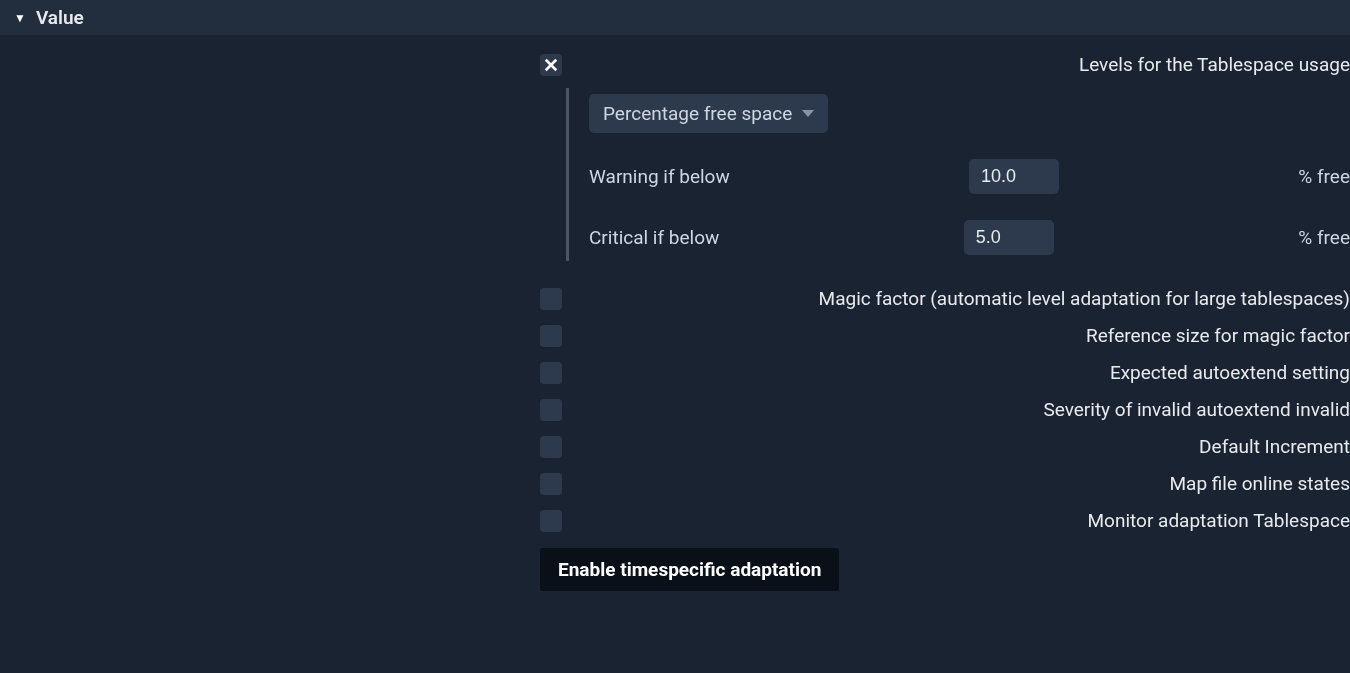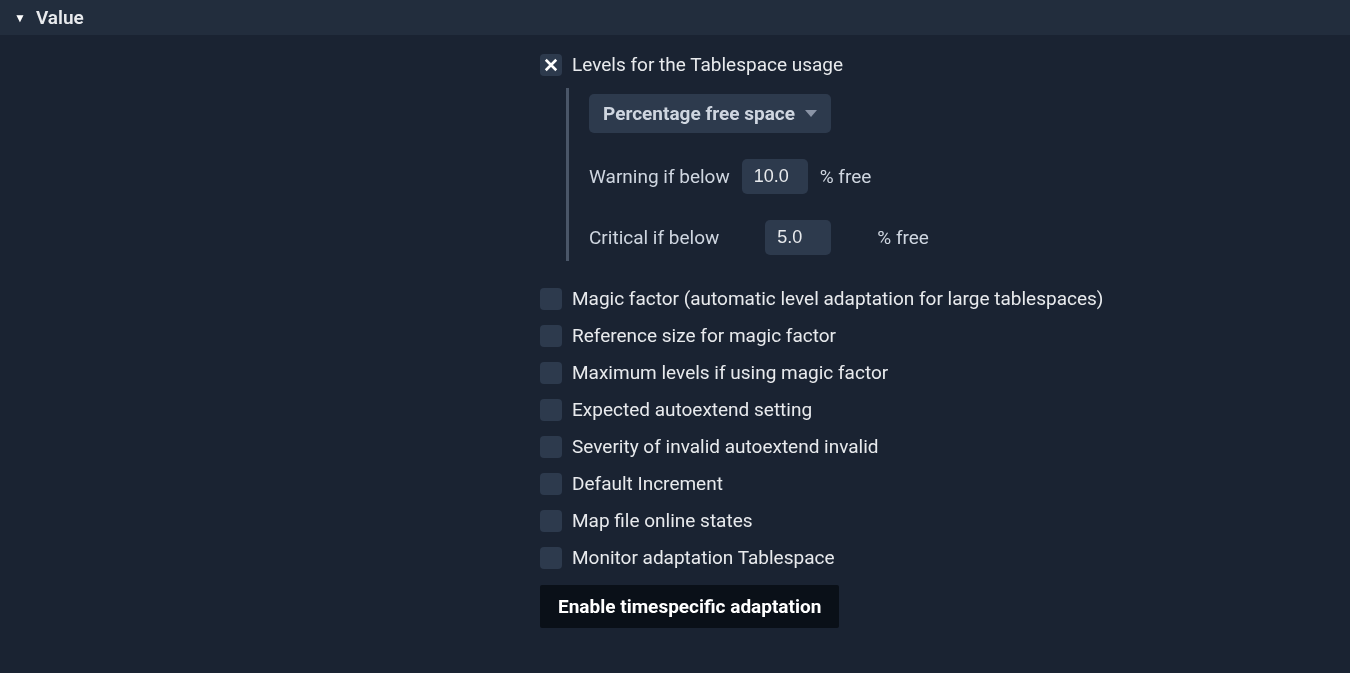--- a/index.html
+++ b/index.html
@@ -27,20 +27,21 @@
     cursor: pointer;
   }
   .content-area {
     padding: 18px 0 0 540px;
   }
   .row {
     display: flex;
     align-items: center;
     gap: 10px;
     margin-bottom: 12px;
+    justify-content: space-between;
   }
   .checkbox-box {
     width: 22px;
     height: 22px;
     background: #2d3a4d;
     border-radius: 4px;
     display: inline-flex;
     align-items: center;
     justify-content: center;
     flex-shrink: 0;
@@ -65,45 +66,45 @@
   .dropdown {
     background: #2d3a4d;
     border-radius: 5px;
     padding: 8px 14px;
     display: inline-flex;
     align-items: center;
     gap: 10px;
     cursor: pointer;
     color: #cfd6e0;
     font-size: 19px;
-    font-weight: bold;
   }
   .dropdown-arrow {
     width: 0;
     height: 0;
     border-left: 6px solid transparent;
     border-right: 6px solid transparent;
     border-top: 7px solid #8a94a6;
   }
   .input-row {
     display: flex;
     align-items: center;
     gap: 12px;
     margin-top: 26px;
     margin-bottom: 14px;
     color: #cfd6e0;
     font-size: 19px;
+    justify-content: space-between;
   }
   .input-row:last-child { margin-bottom: 0; gap: 46px; }
   .text-input {
     background: #2d3a4d;
     border: none;
     border-radius: 5px;
     padding: 7px 12px;
-    width: 66px;
+    width: 90px;
     color: #e8eaed;
     font-size: 18px;
   }
   .options-list .row {
     margin-bottom: 14px;
   }
   .enable-button {
     background: #0a1018;
     color: #fff;
     font-weight: 700;
@@ -157,24 +158,20 @@
     <div class="row">
       <span class="checkbox-box"></span>
       <span class="option-label">Magic factor (automatic level adaptation for large tablespaces)</span>
     </div>
     <div class="row">
       <span class="checkbox-box"></span>
       <span class="option-label">Reference size for magic factor</span>
     </div>
     <div class="row">
       <span class="checkbox-box"></span>
-      <span class="option-label">Maximum levels if using magic factor</span>
-    </div>
-    <div class="row">
-      <span class="checkbox-box"></span>
       <span class="option-label">Expected autoextend setting</span>
     </div>
     <div class="row">
       <span class="checkbox-box"></span>
       <span class="option-label">Severity of invalid autoextend invalid</span>
     </div>
     <div class="row">
       <span class="checkbox-box"></span>
       <span class="option-label">Default Increment</span>
     </div>

